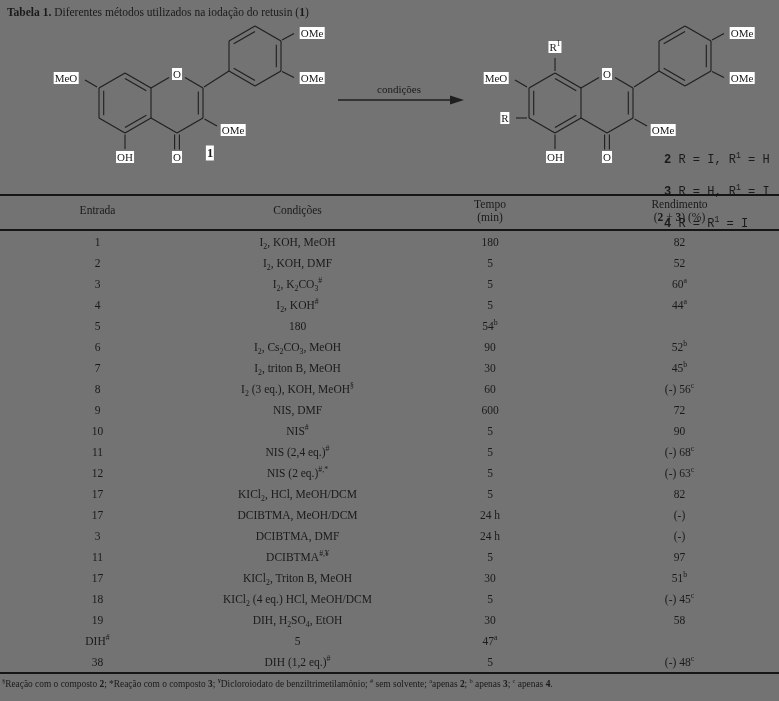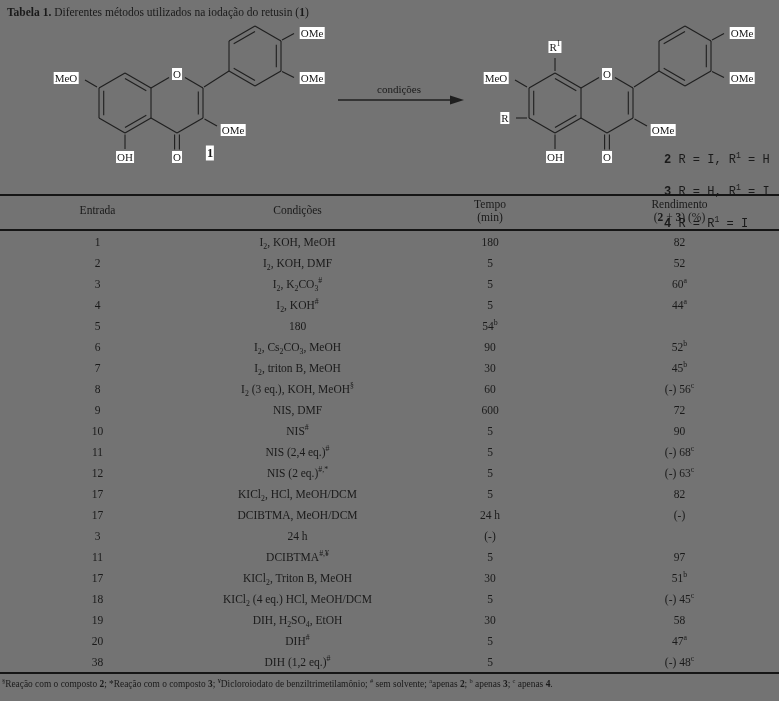--- a/index.html
+++ b/index.html
@@ -205,20 +205,21 @@
         <div>82</div>
       </div>
       <div class="trow">
         <div>17</div>
         <div>DCIBTMA, MeOH/DCM</div>
         <div>24 h</div>
         <div>(-)</div>
       </div>
       <div class="trow">
         <div>3</div>
+        <div>DCIBTMA, DMF</div>
         <div>24 h</div>
         <div>(-)</div>
       </div>
       <div class="trow">
         <div>11</div>
         <div>DCIBTMA<sup>#,¥</sup></div>
         <div>5</div>
         <div>97</div>
       </div>
       <div class="trow">
@@ -233,21 +234,20 @@
         <div>5</div>
         <div>(-) 45<sup>c</sup></div>
       </div>
       <div class="trow">
         <div>19</div>
         <div>DIH, H<sub>2</sub>SO<sub>4</sub>, EtOH</div>
         <div>30</div>
         <div>58</div>
       </div>
       <div class="trow">
-        <div>20</div>
         <div>DIH<sup>#</sup></div>
         <div>5</div>
         <div>47<sup>a</sup></div>
       </div>
       <div class="trow">
         <div>38</div>
         <div>DIH (1,2 eq.)<sup>#</sup></div>
         <div>5</div>
         <div>(-) 48<sup>c</sup></div>
       </div>

